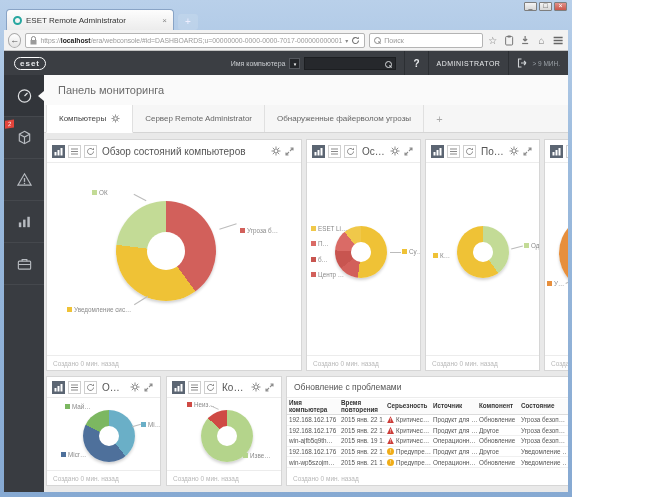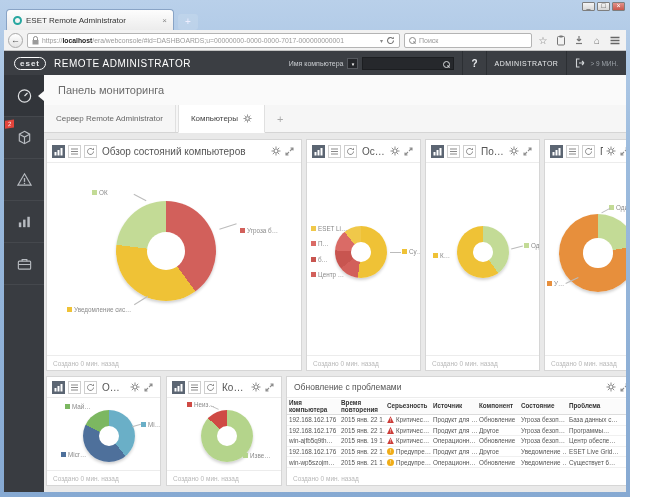--- a/index.html
+++ b/index.html
@@ -1,17 +1,17 @@
 <!DOCTYPE html>
 <html><head>
 <meta charset="utf-8">
 <style>
   * { margin:0; padding:0; box-sizing:border-box; }
   html,body { font-family:"Liberation Sans","DejaVu Sans",sans-serif; }
-  .window { position:relative; width:630px; height:497px; overflow:hidden;
+  .window { position:relative; width:572px; height:497px; overflow:hidden;
             background:linear-gradient(180deg,#b9d0ea 0%,#9dbcde 30%,#86a9d2 100%); }
   
   .win-controls { position:absolute; top:2px; right:5px; display:flex; gap:2px; z-index:30; }
   .win-btn { width:13px; height:9px; border:1px solid #7e7e7e; border-radius:1px;
              background:linear-gradient(#f4f4f4,#d6d6d6); font-size:7px; line-height:6px;
              text-align:center; color:#333; }
   .win-btn.close { background:linear-gradient(#e2918a,#c9564a); color:#fff; }
   
   .tabstrip { position:absolute; top:7px; left:6px; right:60px; height:23px; z-index:20; display:flex; align-items:flex-end; }
   .ff-tab { display:flex; align-items:center; gap:4px; width:168px; height:21px; padding:0 6px;
@@ -175,21 +175,20 @@
     <span class="tb-icon">⌂</span>
     <svg class="tb-icon" width="11" height="9" viewBox="0 0 11 9">
       <path d="M1 1.5h9M1 4.5h9M1 7.5h9" stroke="#666" stroke-width="1.6"></path>
     </svg>
   </div>
 
   <div class="app">
 
     <div class="era-header">
       <span class="eset-logo">eset</span>
-      <span class="brand">REMOTE ADMINISTRATOR</span>
       <div class="hdr-right">
         <div class="hdr-sec" style="border-left:none;">
           <span class="hdr-label">Имя компьютера</span>
           <span class="hdr-dd">▾</span>
           <span class="hdr-input">
               <span class="mag"></span>
             </span>
         </div>
         <div class="hdr-sec">
             <span class="help">?</span>
@@ -244,30 +243,33 @@
           </svg>
         </div>
       </div>
 
       <div class="main">
         <div class="title-row">
           <span class="page-title">Панель мониторинга</span>
         </div>
 
         <div class="dash-tabs">
-          <div class="dtab">
-              <span>Сервер Remote Administrator</span>
-            </div>
           <div class="dtab first active">
             <span>Компьютеры</span>
             <svg class="gear" viewBox="0 0 10 10">
               <circle cx="5" cy="5" r="2" fill="none" stroke="#8d8d8d" stroke-width="1.2"></circle>
               <path d="M5 0.5v2M5 7.5v2M0.5 5h2M7.5 5h2M1.8 1.8l1.4 1.4M6.8 6.8l1.4 1.4M8.2 1.8L6.8 3.2M3.2 6.8L1.8 8.2" stroke="#8d8d8d" stroke-width="1"></path>
             </svg>
           </div>
+          <div class="dtab">
+              <span>Сервер Remote Administrator</span>
+            </div>
+          <div class="dtab">
+              <span>Обнаруженные файерволом угрозы</span>
+            </div>
           <div class="dtab plus" style="border-right:none;">
               <span>+</span>
             </div>
         </div>
 
         <div class="dash">
 
           <div class="panel p0">
             <div class="phead">
               <span class="vbtn sel">

